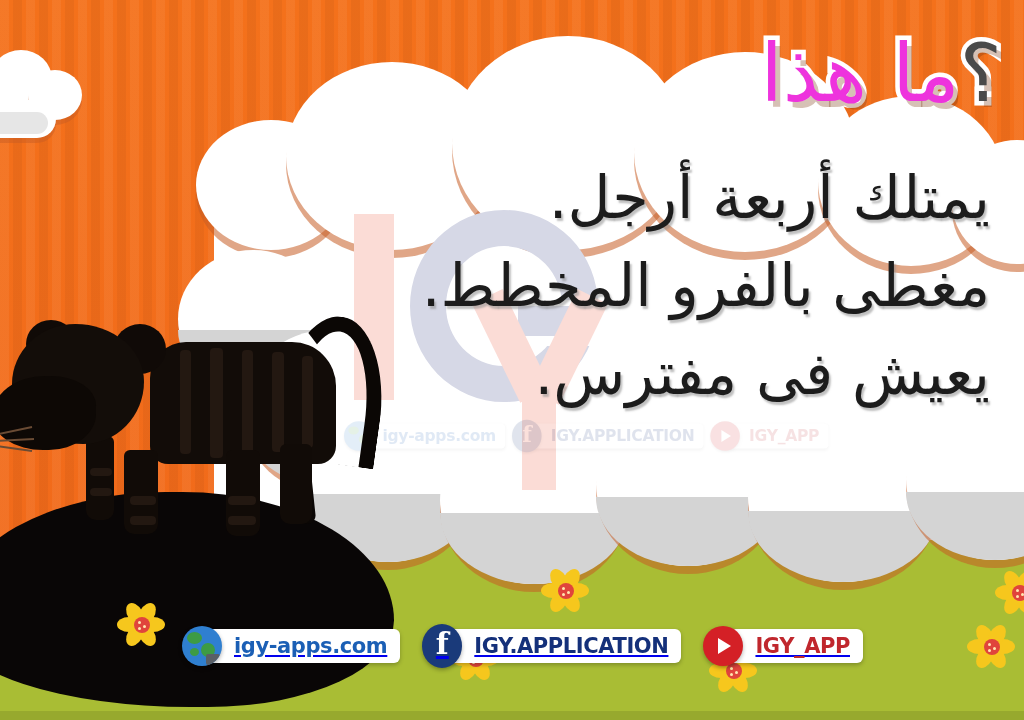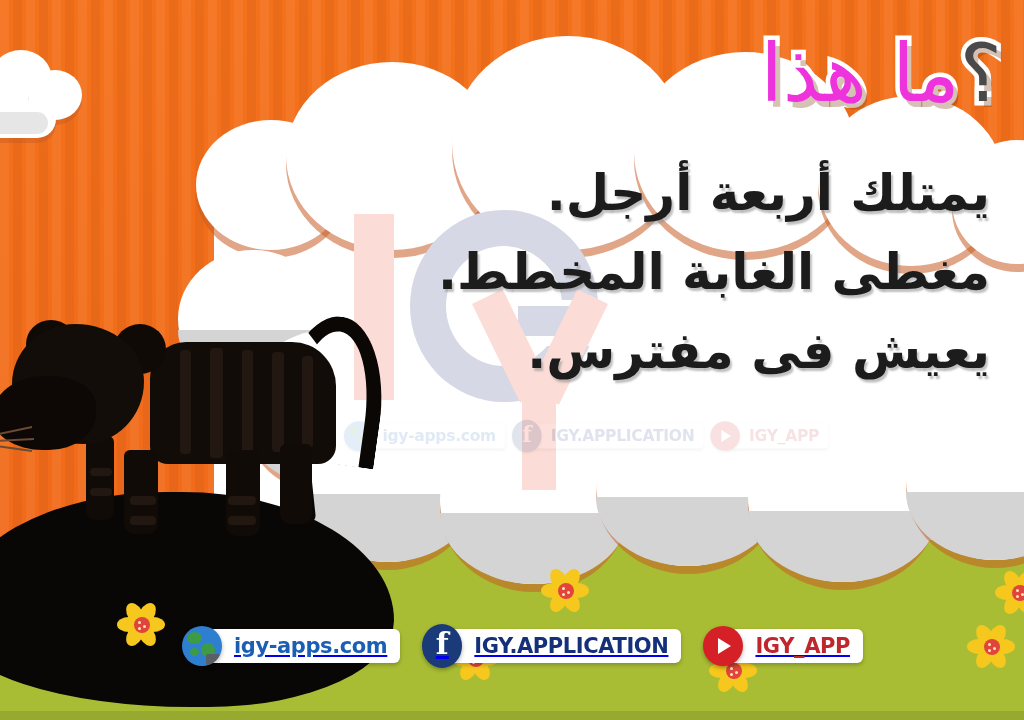--- a/index.html
+++ b/index.html
@@ -109,21 +109,21 @@
   }
   .headline .qm{color:#4a4a4a;}
 
   
   .lines{
     position:absolute;right:34px;top:168px;width:560px;
     direction:rtl;text-align:right;
     color:#1c1c1c;
   }
   .lines .ln{
-    font-size:50px;font-weight:bold;line-height:1.0;
+    font-size:59px;font-weight:normal;line-height:1.0;
     margin-bottom:29px;
     text-shadow:2px 3px 2px rgba(140,140,140,0.55);
     white-space:nowrap;
   }
 
   
   .tiger{position:absolute;left:-6px;top:310px;width:372px;height:300px;}
   .rock{
     position:absolute;left:-40px;top:182px;width:440px;height:215px;
     background:#090606;border-radius:50% 50% 44% 56%/58% 62% 42% 38%;
@@ -282,21 +282,21 @@
       <div class="pill txt-yt">IGY_APP</div>
     </div>
   </div>
 
   <div class="headline">
     <span class="qm">؟</span><span>ما هذا</span>
   </div>
 
   <div class="lines">
     <div class="ln">يمتلك أربعة أرجل.</div>
-    <div class="ln">مغطى الغابة المخطط.</div>
+    <div class="ln">مغطى بالفرو المخطط.</div>
     <div class="ln">يعيش فى مفترس.</div>
   </div>
 
   <div class="tiger">
     <div class="rock"></div>
 
     <div class="t-tail"></div>
     <div class="t-tail2"></div>
 
     <div class="t-body"></div>

